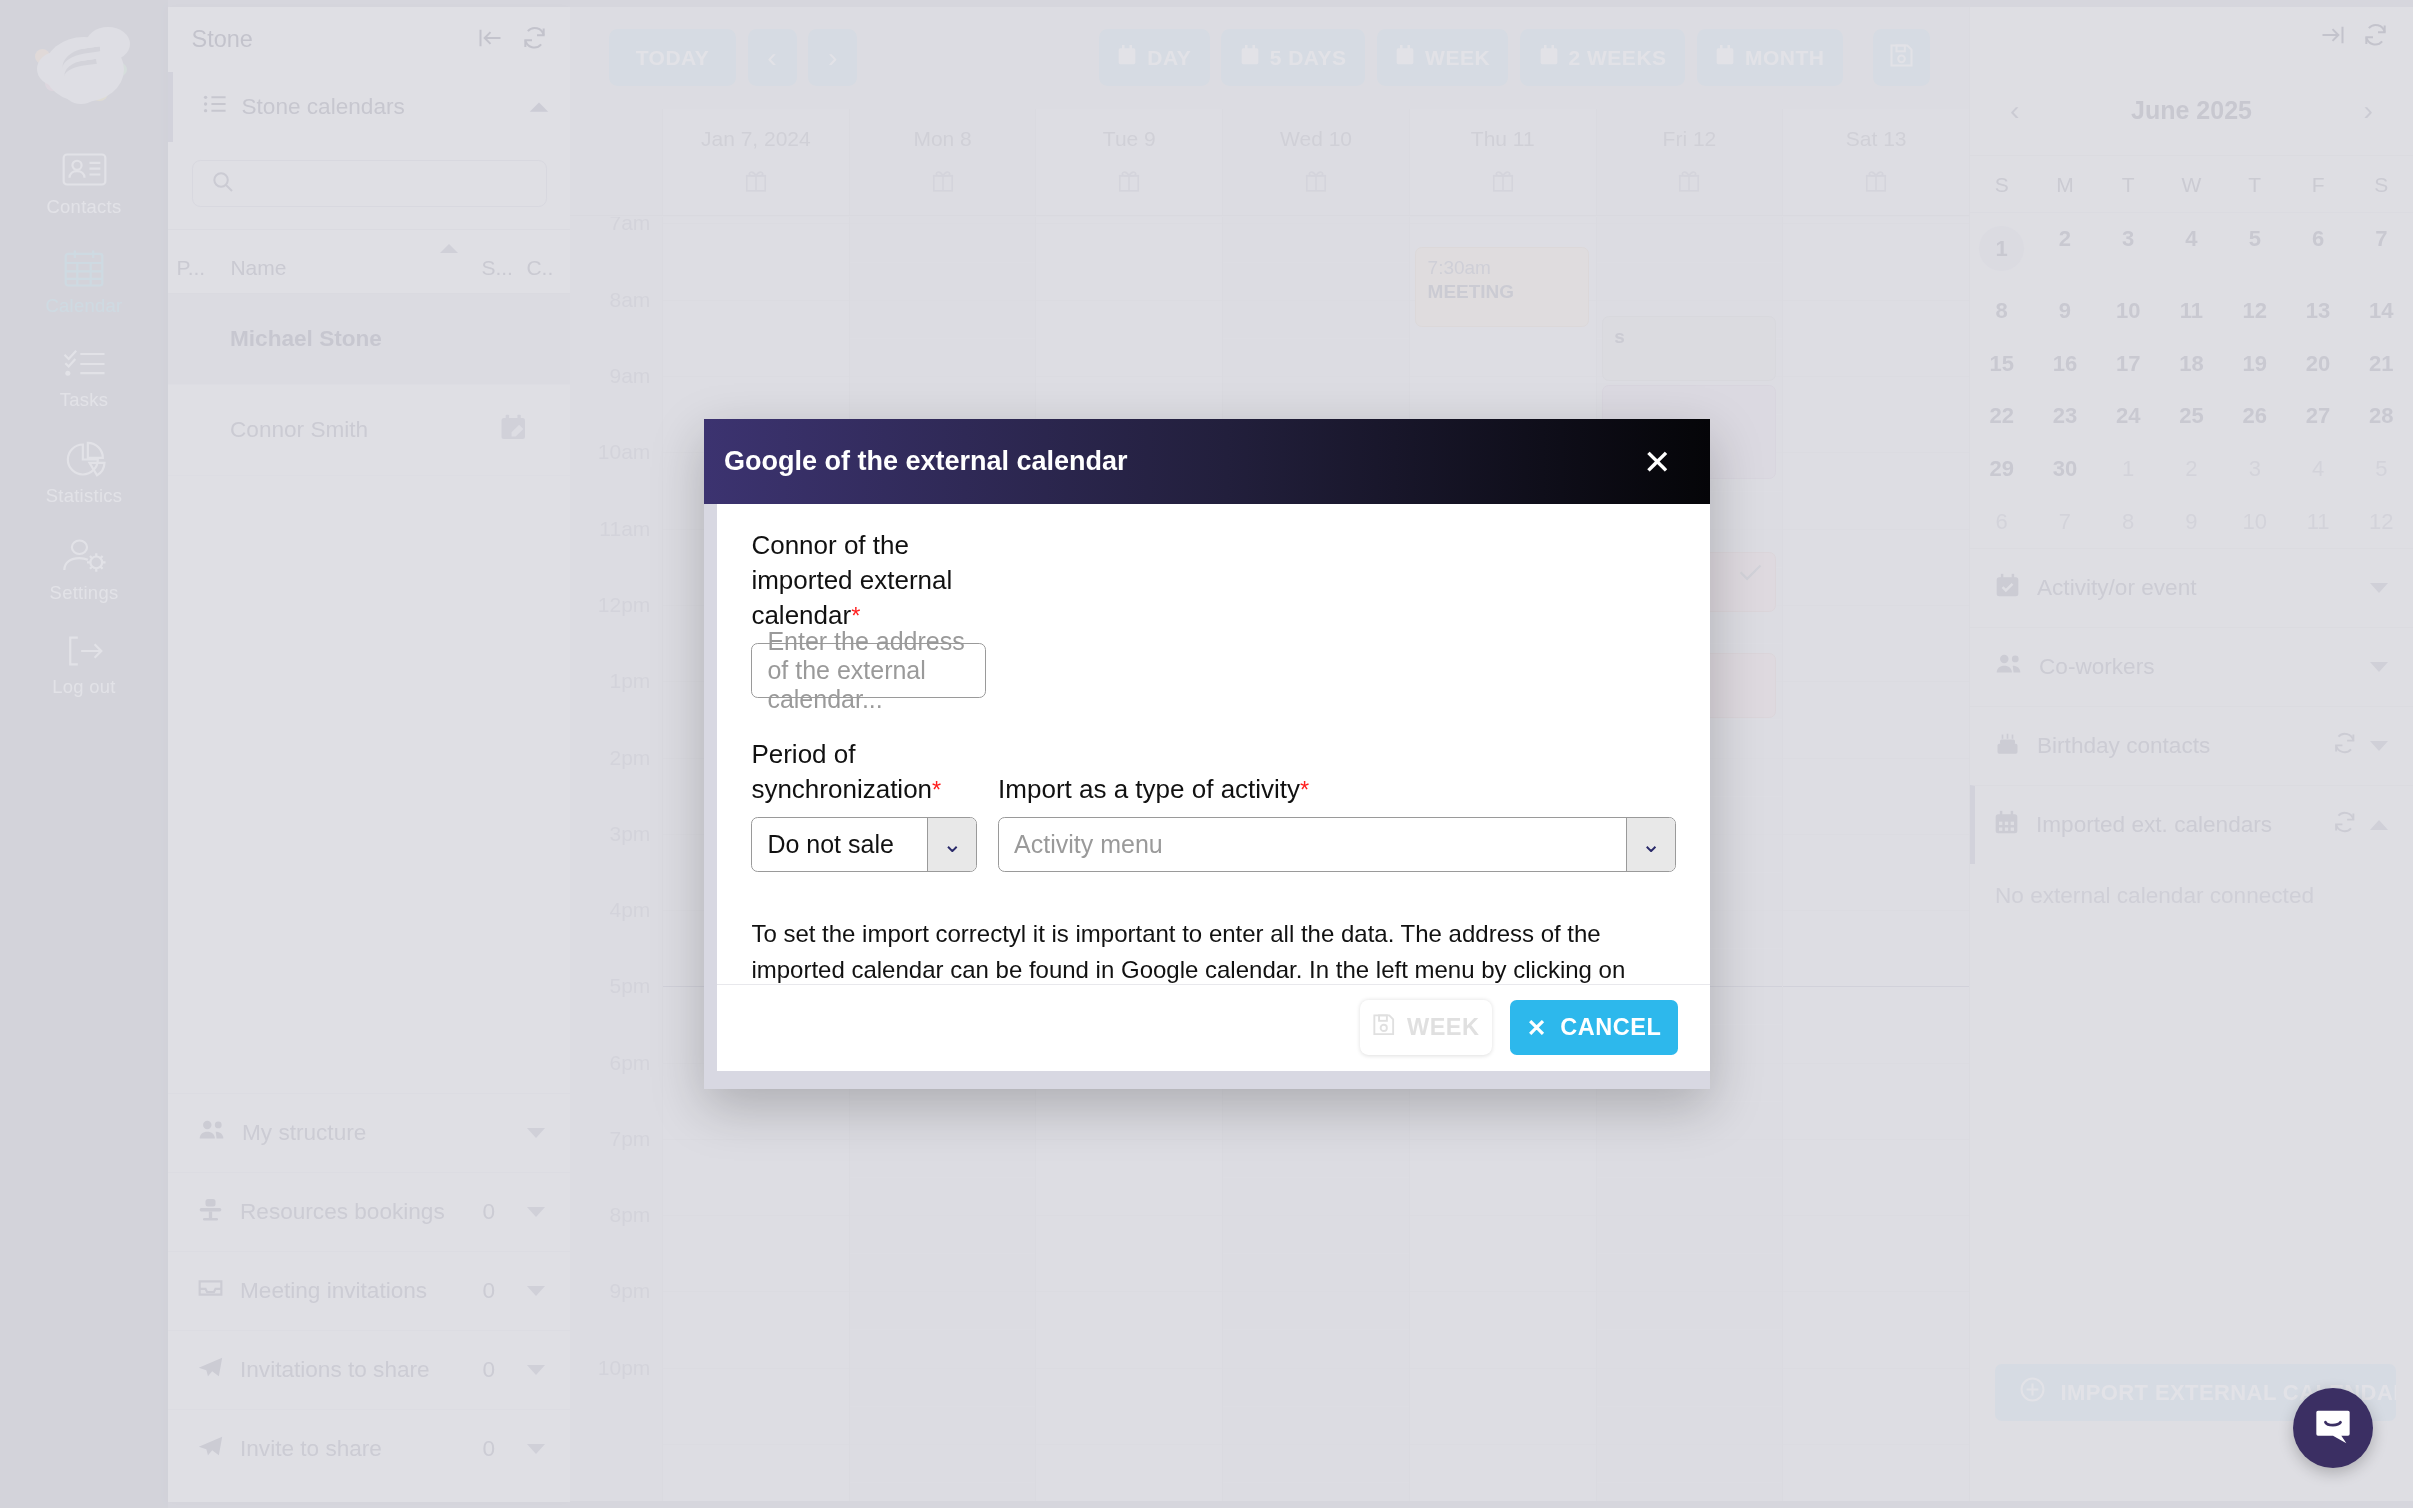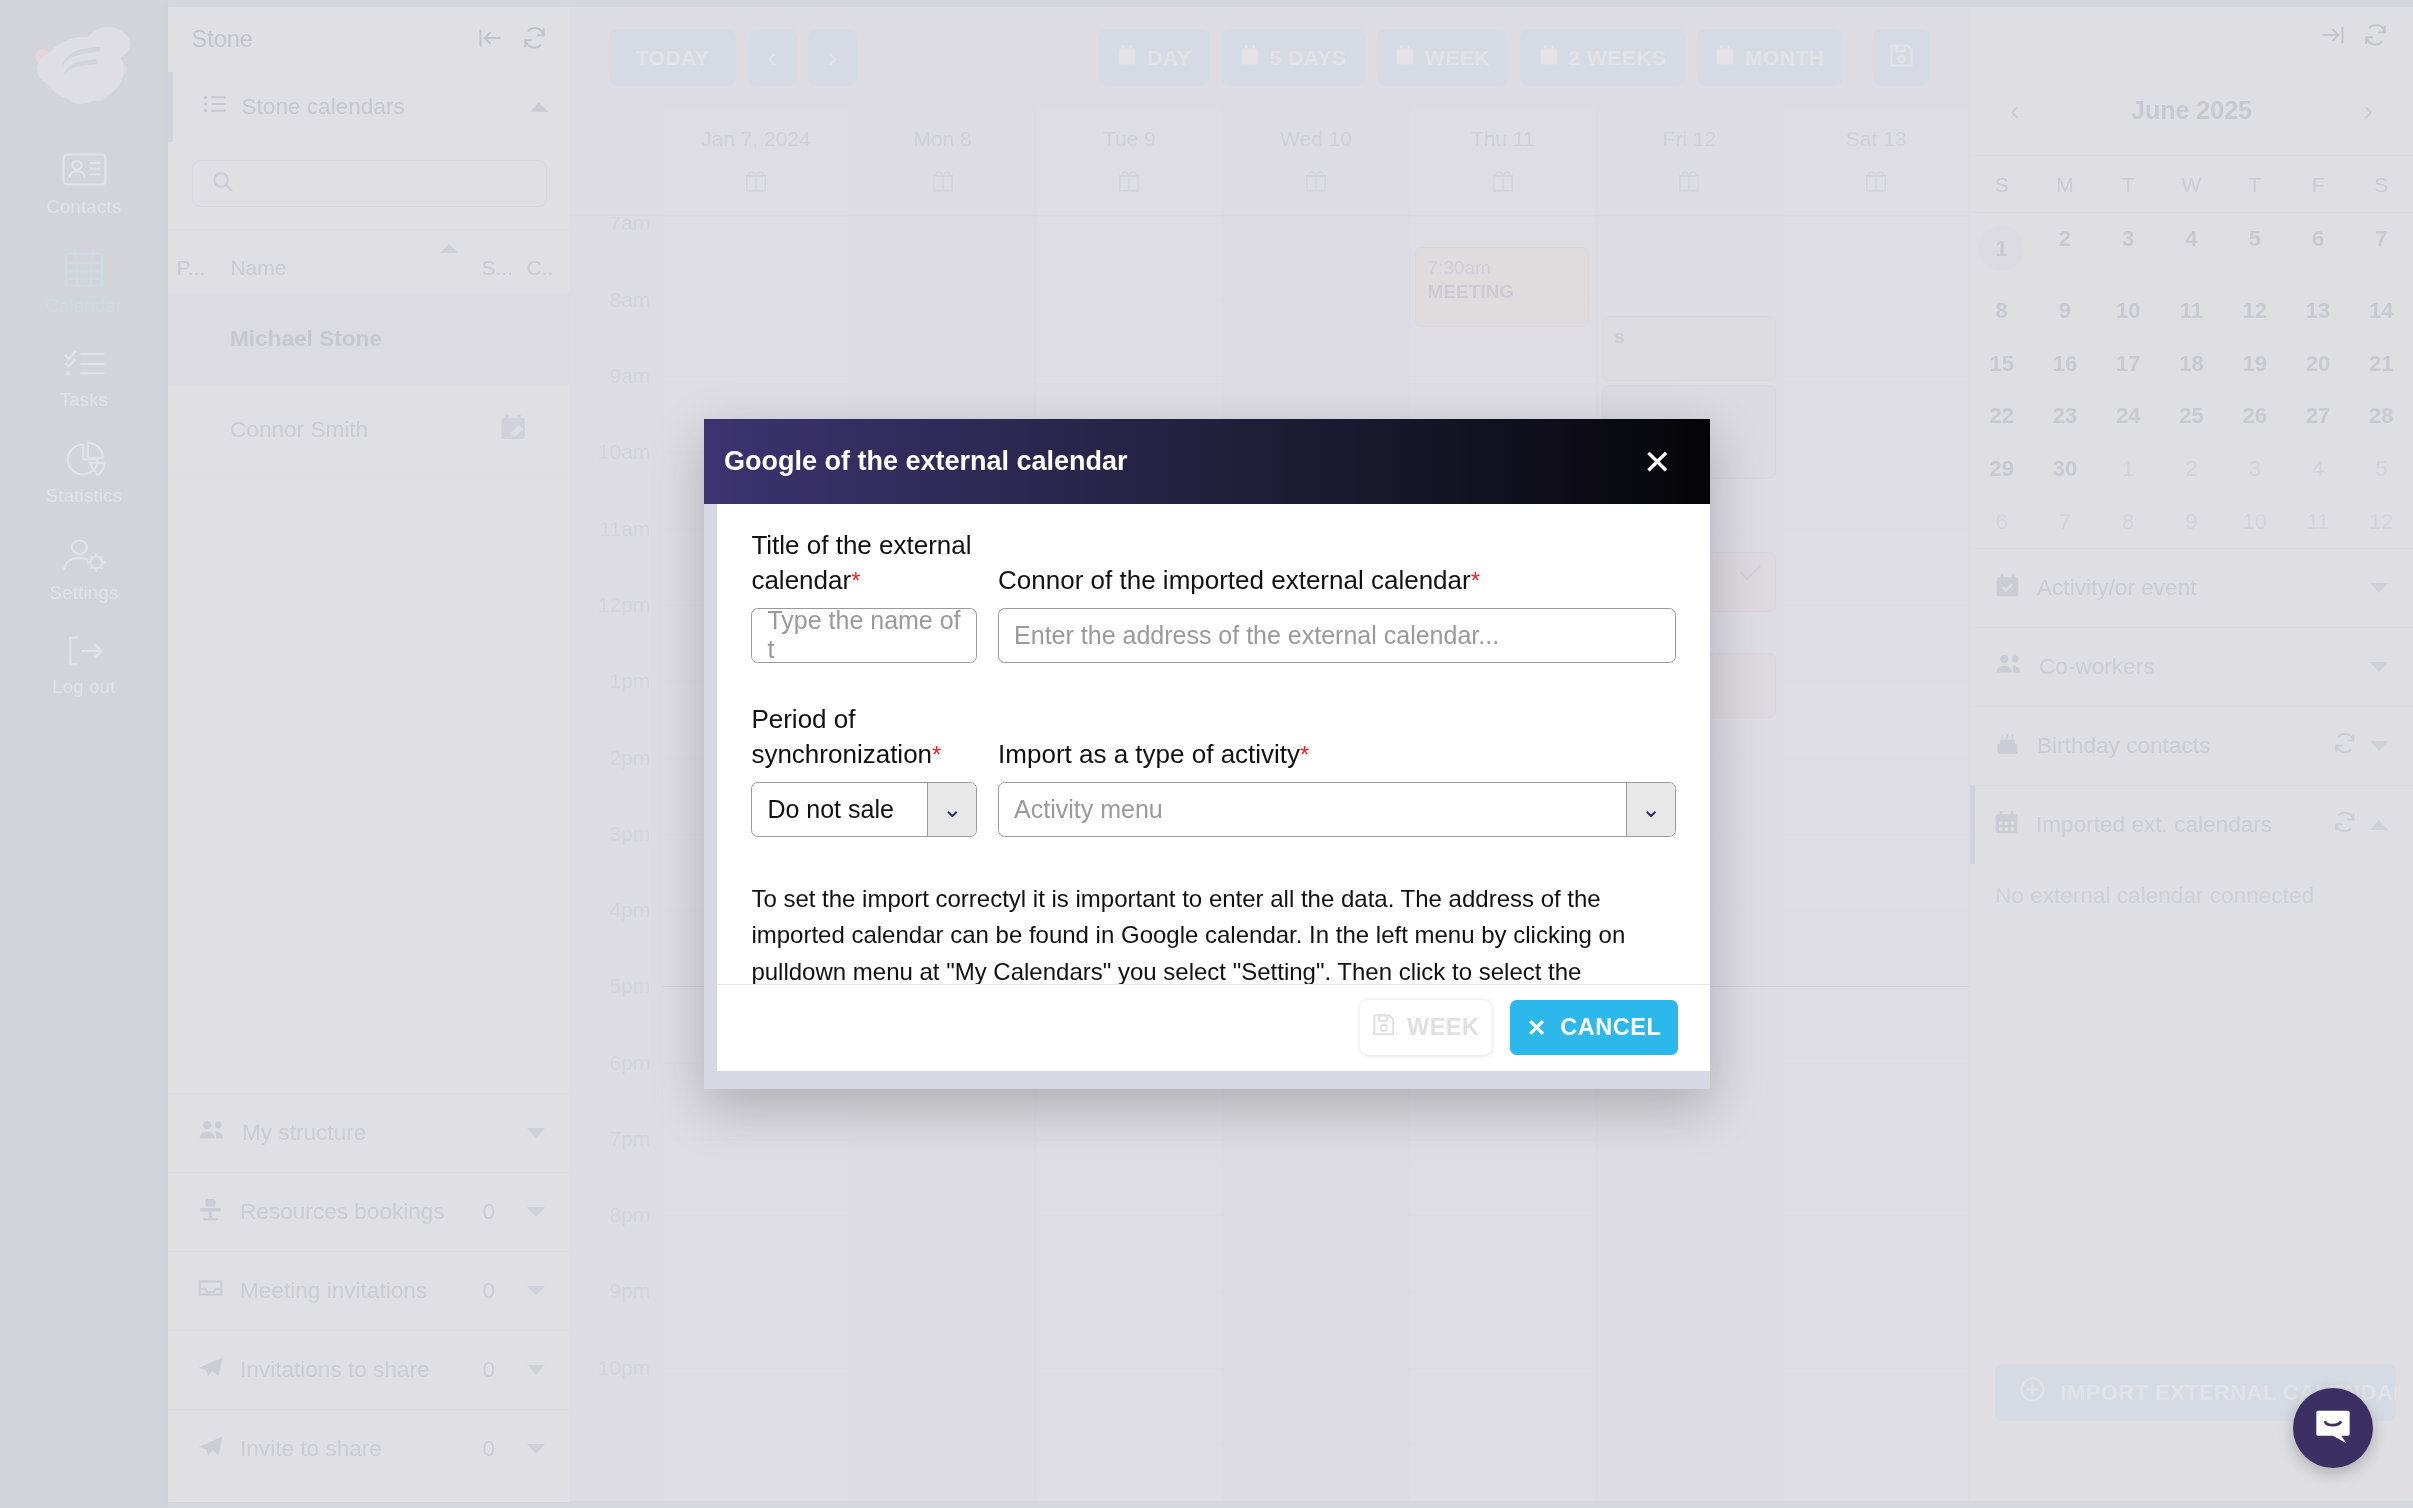--- a/index.html
+++ b/index.html
@@ -1149,26 +1149,20 @@
   <div class="modal">
     <div class="modal-head">
       <div class="modal-title">Google of the external calendar</div>
       <div class="modal-close">✕</div>
     </div>
 
     <div class="modal-body">
       <div class="field-grid">
         <div>
           <div class="flabel">
-            <span>Title of the external calendar</span><span class="req">*</span>
-          </div>
-          <div class="finput narrow">Type the name of t</div>
-        </div>
-        <div>
-          <div class="flabel">
             <span>Connor of the imported external calendar</span><span class="req">*</span>
           </div>
           <div class="finput">Enter the address of the external calendar...</div>
         </div>
       </div>
 
       <div class="row-gap"></div>
 
       <div class="field-grid">
         <div>

